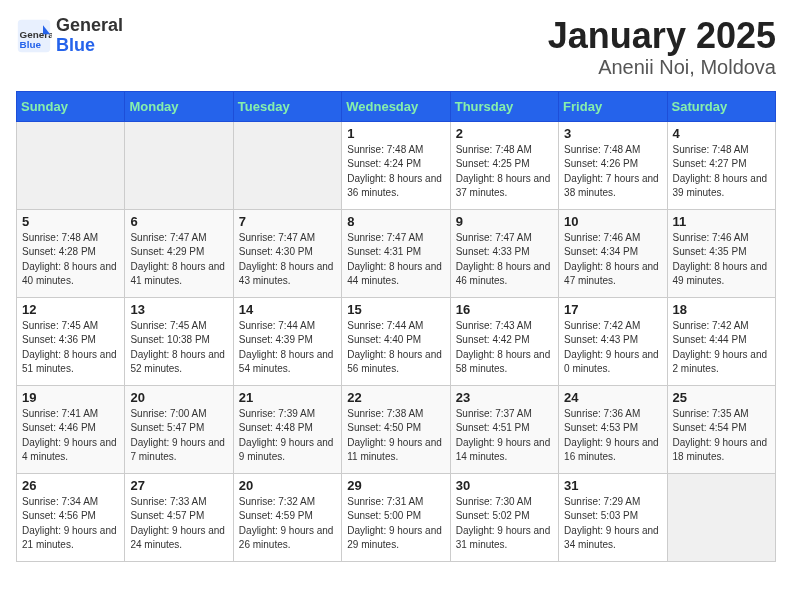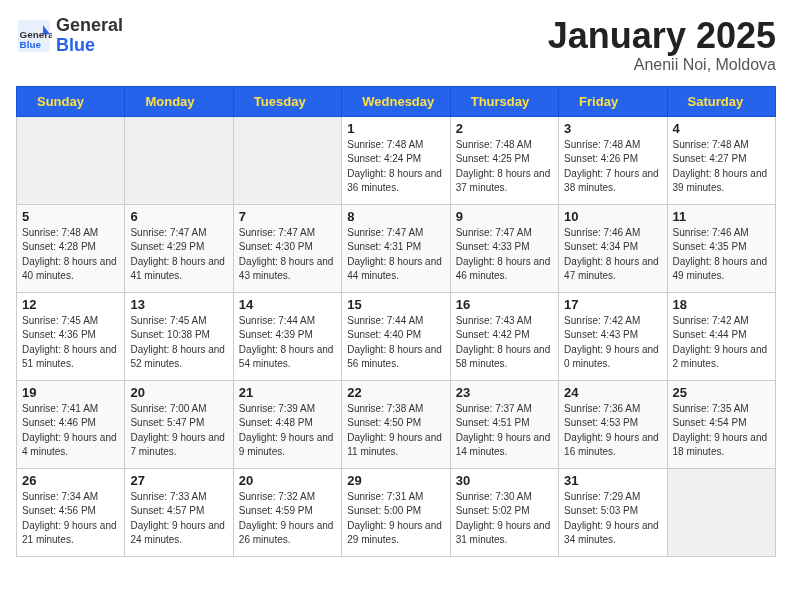--- a/index.html
+++ b/index.html
@@ -35,34 +35,34 @@
     .title-block {
       text-align: right;
     }
     .month-year {
       font-size: 36px;
       font-weight: bold;
       color: #222;
       line-height: 1.1;
     }
     .location {
-      font-size: 16px;
+      font-size: 20px;
       color: #555;
     }
     .calendar {
       width: 100%;
       border-collapse: collapse;
       table-layout: fixed;
     }
     .calendar thead th {
       background: #2563eb;
-      color: #fde047;
+      color: #86efac;
       font-size: 13px;
       font-weight: bold;
-      padding: 7px 20px;
+      padding: 7px 4px;
       text-align: left;
       border: 1px solid #1d4ed8;
     }
     .calendar tbody td {
       vertical-align: top;
       border: 1px solid #ccc;
       padding: 4px 5px;
       font-size: 10.5px;
       color: #222;
       min-height: 80px;

